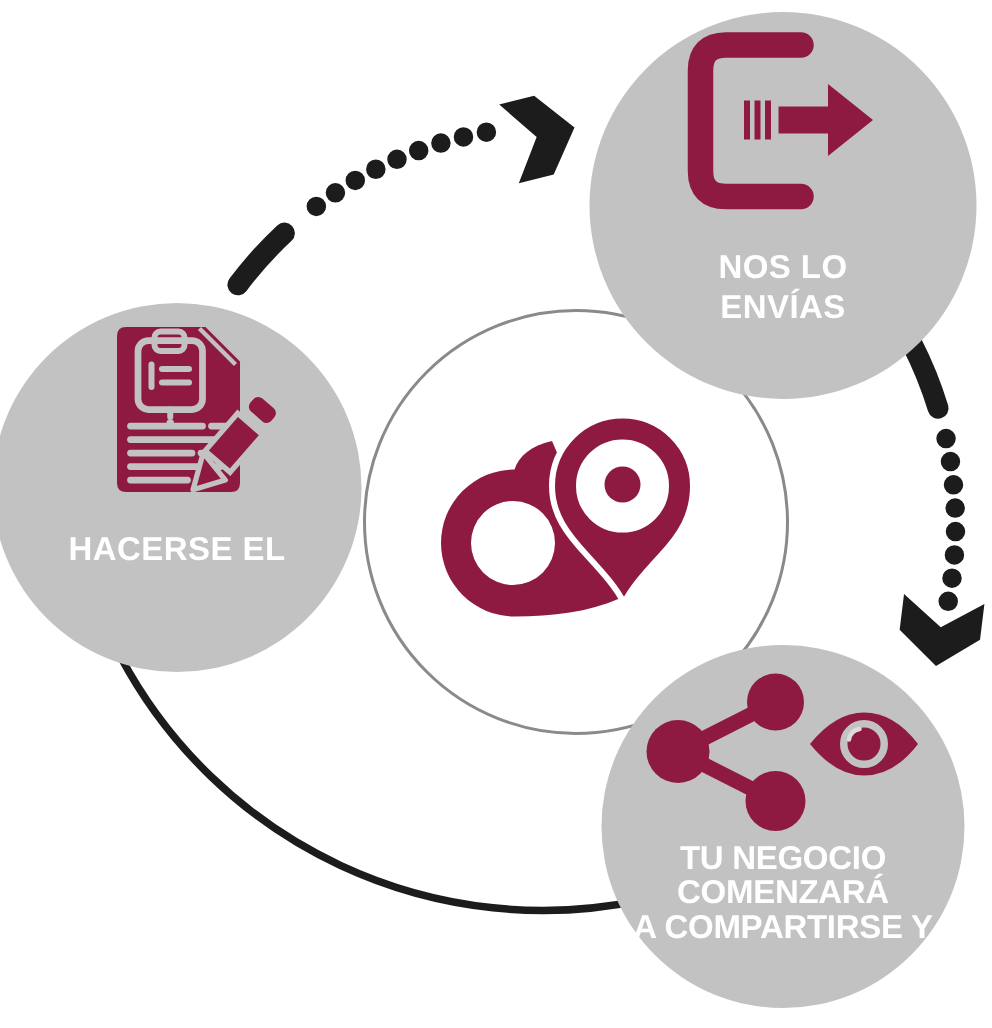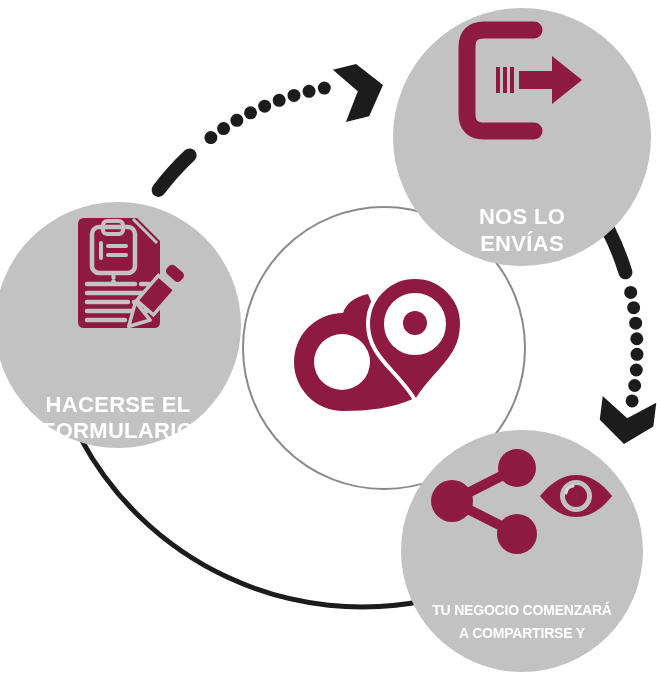--- a/index.html
+++ b/index.html
@@ -12,25 +12,25 @@
   .maroon-stroke{stroke:var(--maroon,#8E1A41);fill:none;}
   .gray-fill{fill:var(--gray,#C3C2C2);}
   .gray-stroke{stroke:var(--gray,#C3C2C2);fill:none;}
   .black-fill{fill:var(--black,#1C1C1C);}
   .black-stroke{stroke:var(--black,#1C1C1C);fill:none;}
   .ring-stroke{stroke:var(--ring,#8A8A8A);fill:none;}
   .dots{stroke-dasharray:0 15.6;stroke-linecap:round;}
   .dash{stroke-linecap:round;}
   .label{
     position:absolute;text-align:center;color:var(--white,#FFFFFF);
-    font-weight:bold;letter-spacing:.3px;user-select:none;margin-top:39px;
+    font-weight:bold;letter-spacing:.3px;user-select:none;
   }
   .label-1{left:8px;top:353px;width:220px;font-size:22px;line-height:26px;}
   .label-2{left:412px;top:164px;width:220px;font-size:22px;line-height:27px;}
-  .label-3{left:387px;top:560px;width:270px;font-size:14px;line-height:23px;letter-spacing:-.2px;}
+  .label-3{left:387px;top:560px;width:270px;font-size:22px;line-height:23px;letter-spacing:-.2px;}
 </style>
 </head>
 <body>
 
 <div class="stage">
 
   <svg width="661" height="685" viewBox="0 0 661 685">
 
     <path d="M 80.4 437.8 A 319 319 0 0 0 428.3 600" class="black-stroke" stroke-width="5"></path>
 
@@ -120,21 +120,20 @@
                C 462 298 441 277 415 277 Z
                M 415 295
                A 29 29 0 1 0 415 353
                A 29 29 0 1 0 415 295 Z"></path>
       <circle cx="415" cy="323" r="12" class="maroon"></circle>
     </g>
   </svg>
 
   <div class="label label-1">
     <div>HACERSE EL</div>
-    <div>FORMULARIO</div>
   </div>
 
   <div class="label label-2">
     <div>NOS LO</div>
     <div>ENVÍAS</div>
   </div>
 
   <div class="label label-3">
     <div>TU NEGOCIO COMENZARÁ</div>
     <div>A COMPARTIRSE Y</div>

